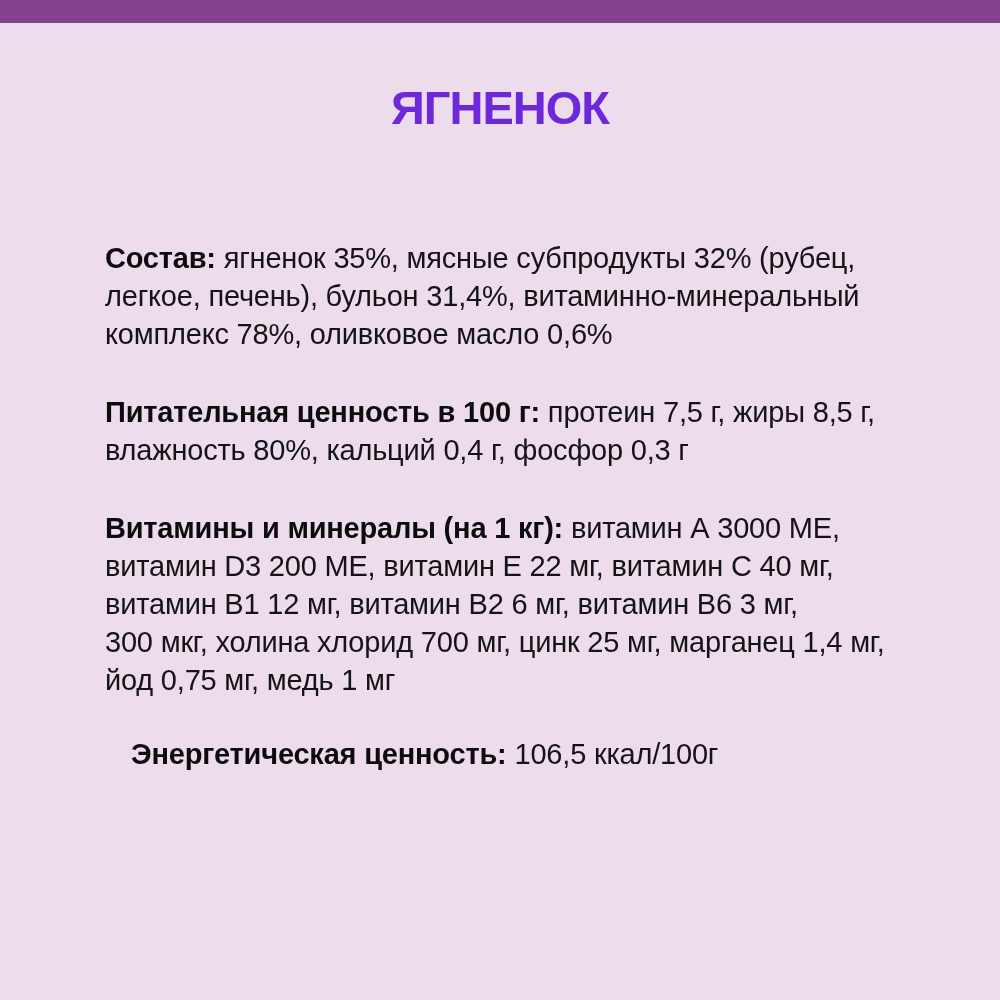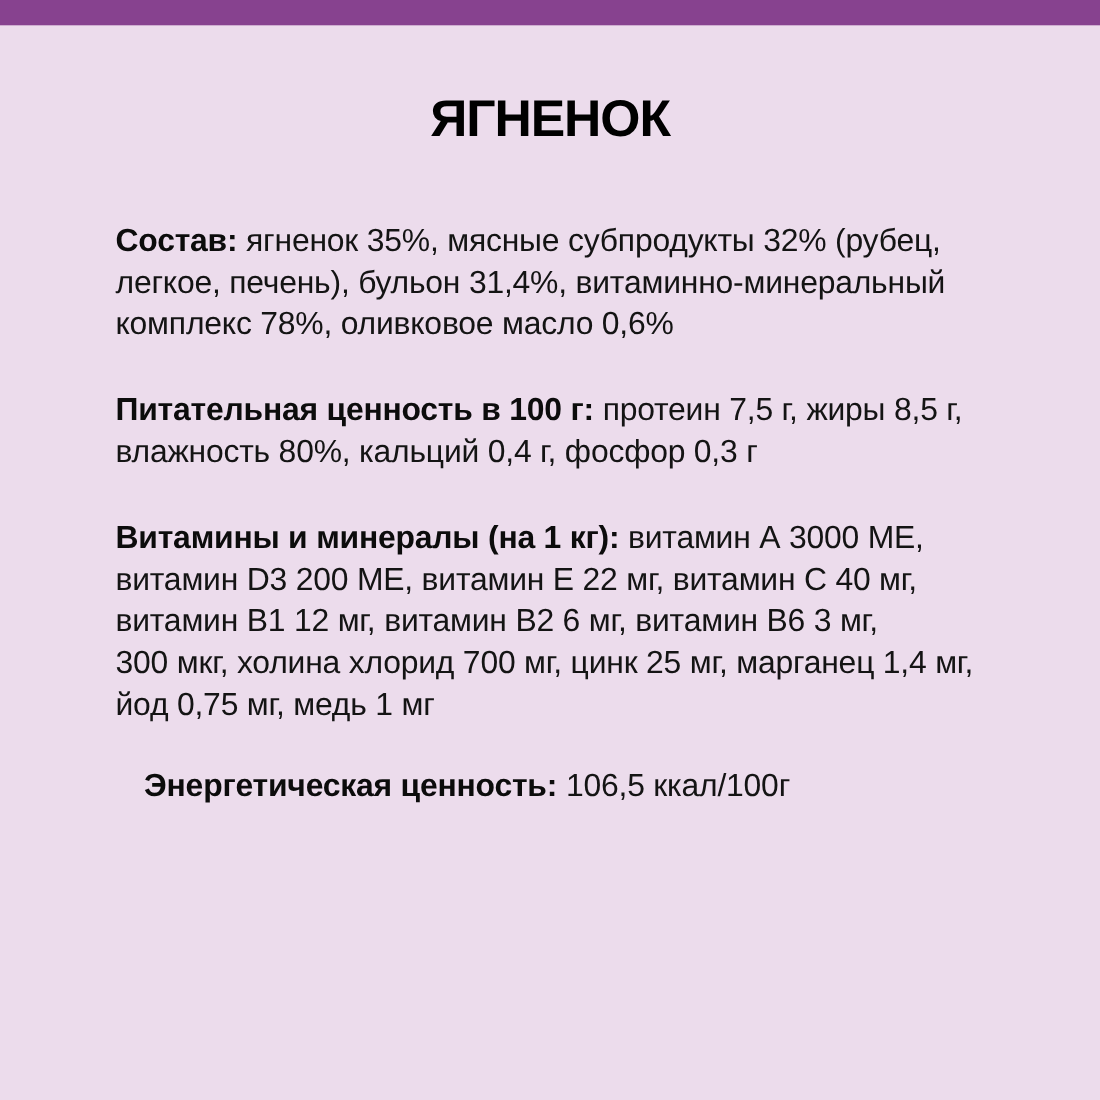--- a/index.html
+++ b/index.html
@@ -19,30 +19,30 @@
     height: 23px;
     background: #87428F;
   }
   .product-title {
     margin: 60px 0 0 0;
     text-align: center;
     font-size: 47px;
     line-height: 50px;
     font-weight: 700;
     letter-spacing: -1px;
-    color: #000000;
+    color: #6d28d9;
   }
   .content {
     padding: 0 55px 0 105px;
     font-size: 29px;
     line-height: 38px;
     letter-spacing: -0.2px;
   }
   .sec { margin: 0; }
-  .sec-1 { margin-top: 67px; }
+  .sec-1 { margin-top: 106px; }
   .sec-2 { margin-top: 40px; }
   .sec-3 { margin-top: 40px; }
   .sec-4 { margin-top: 36px; margin-left: 26px; }
   .line {
     white-space: nowrap;
   }
   .line b {
     font-weight: 700;
     color: #0c0c0c;
   }

